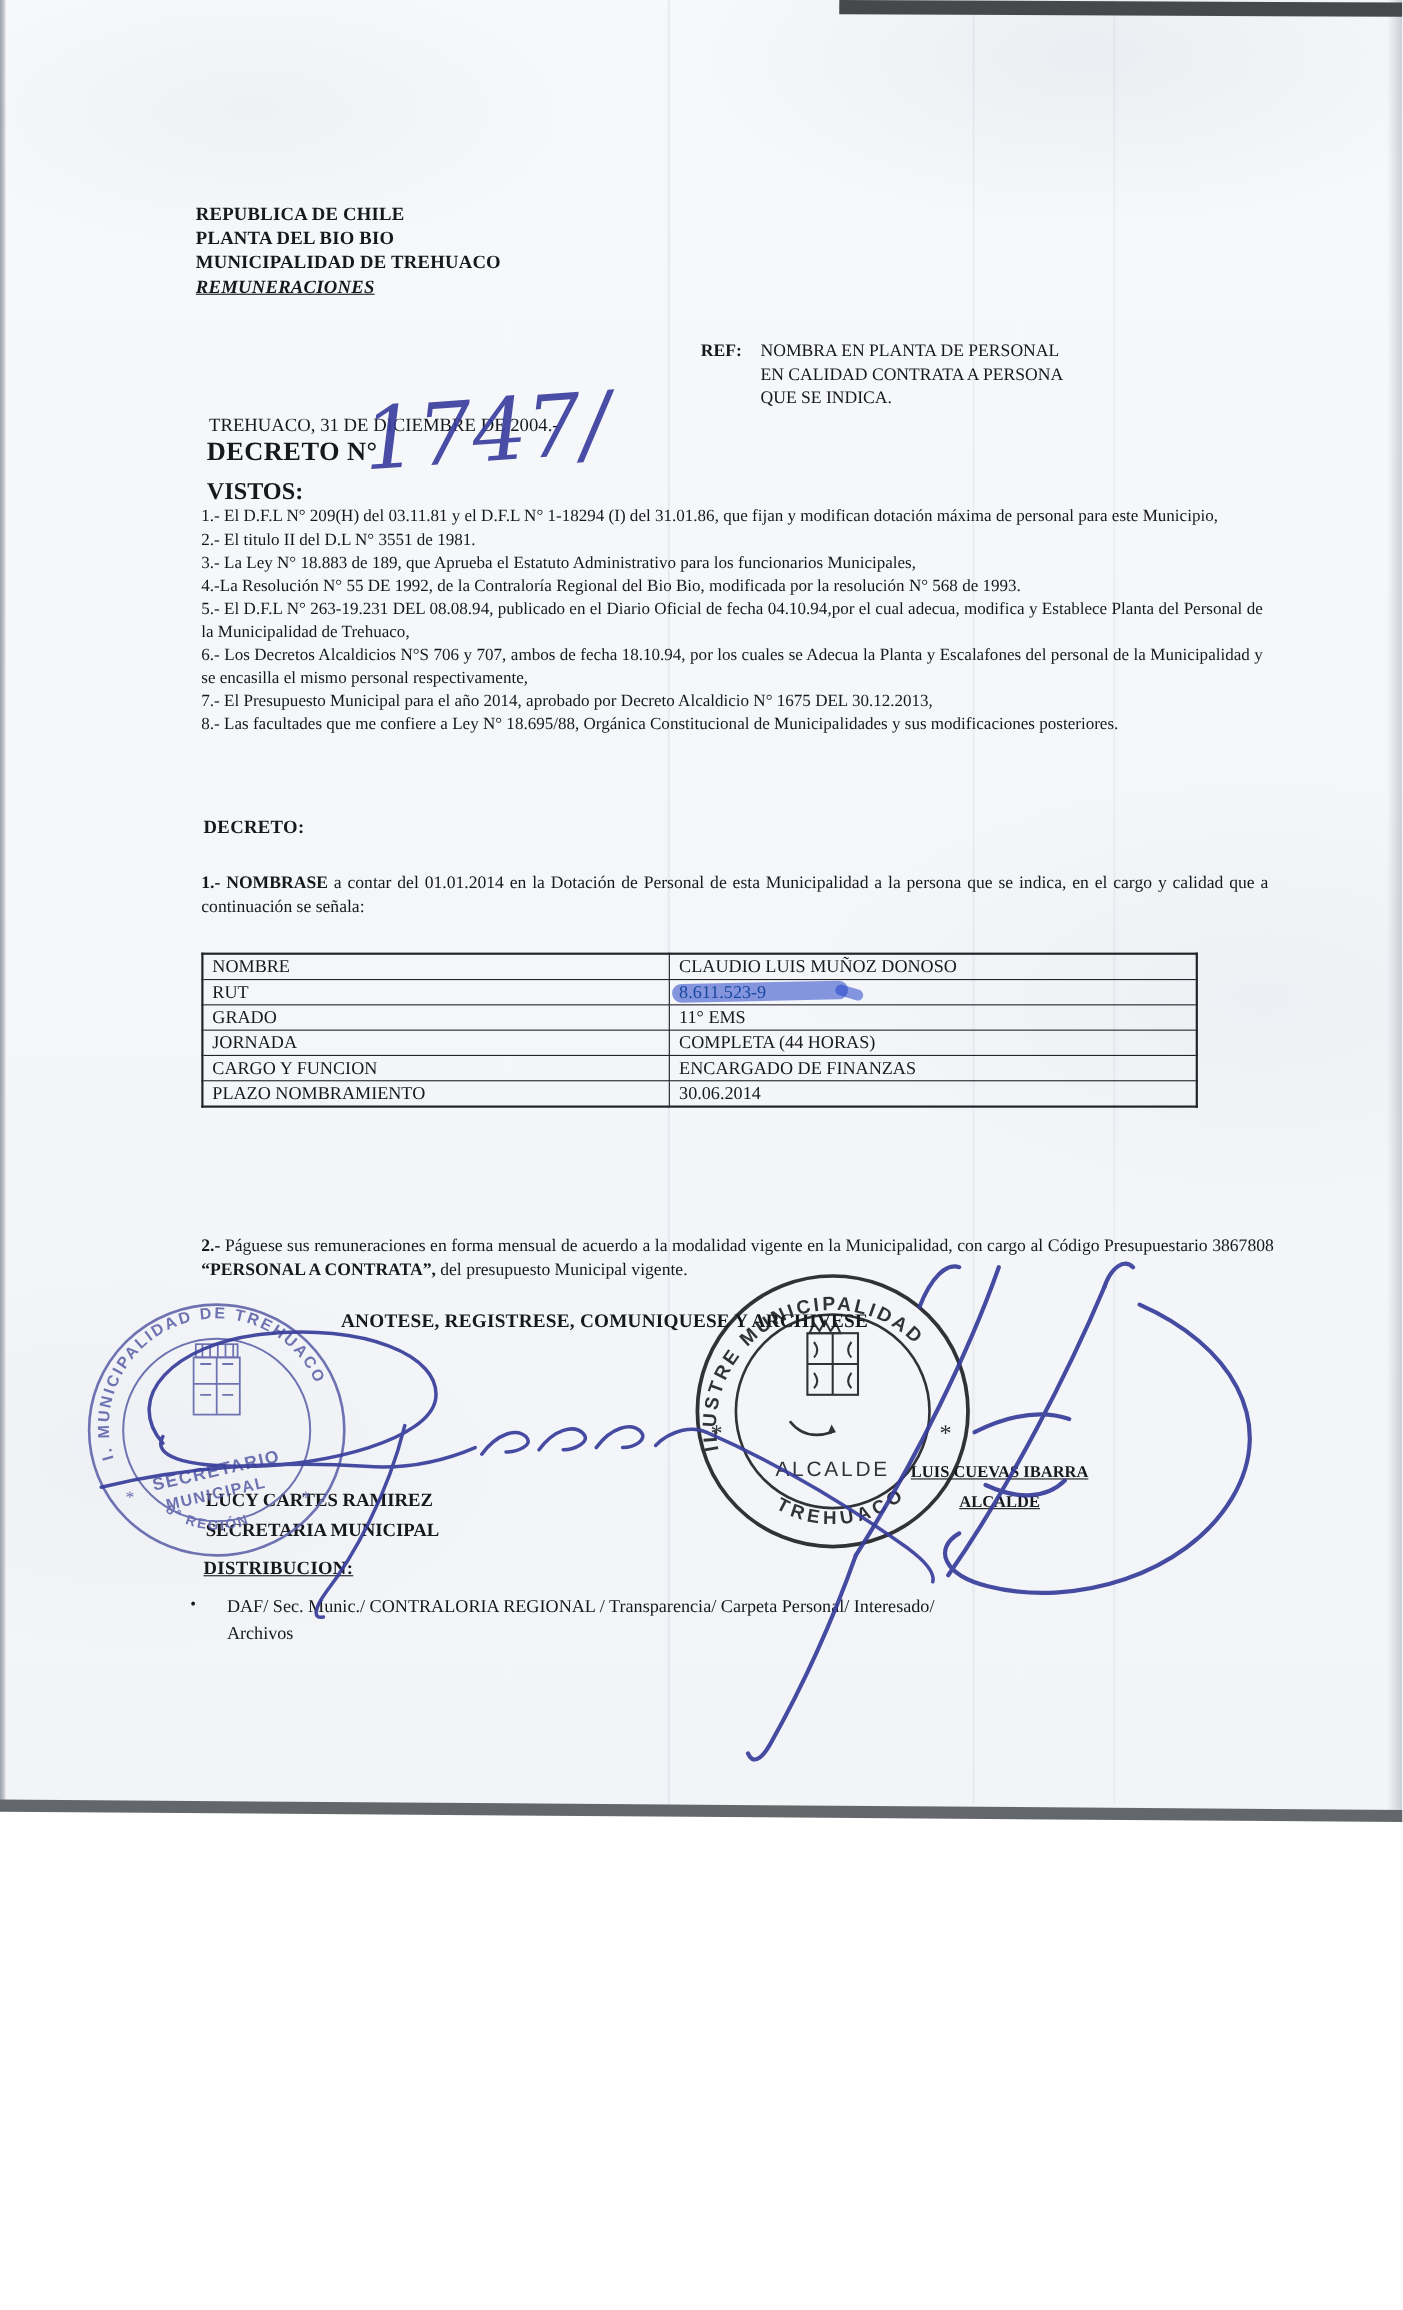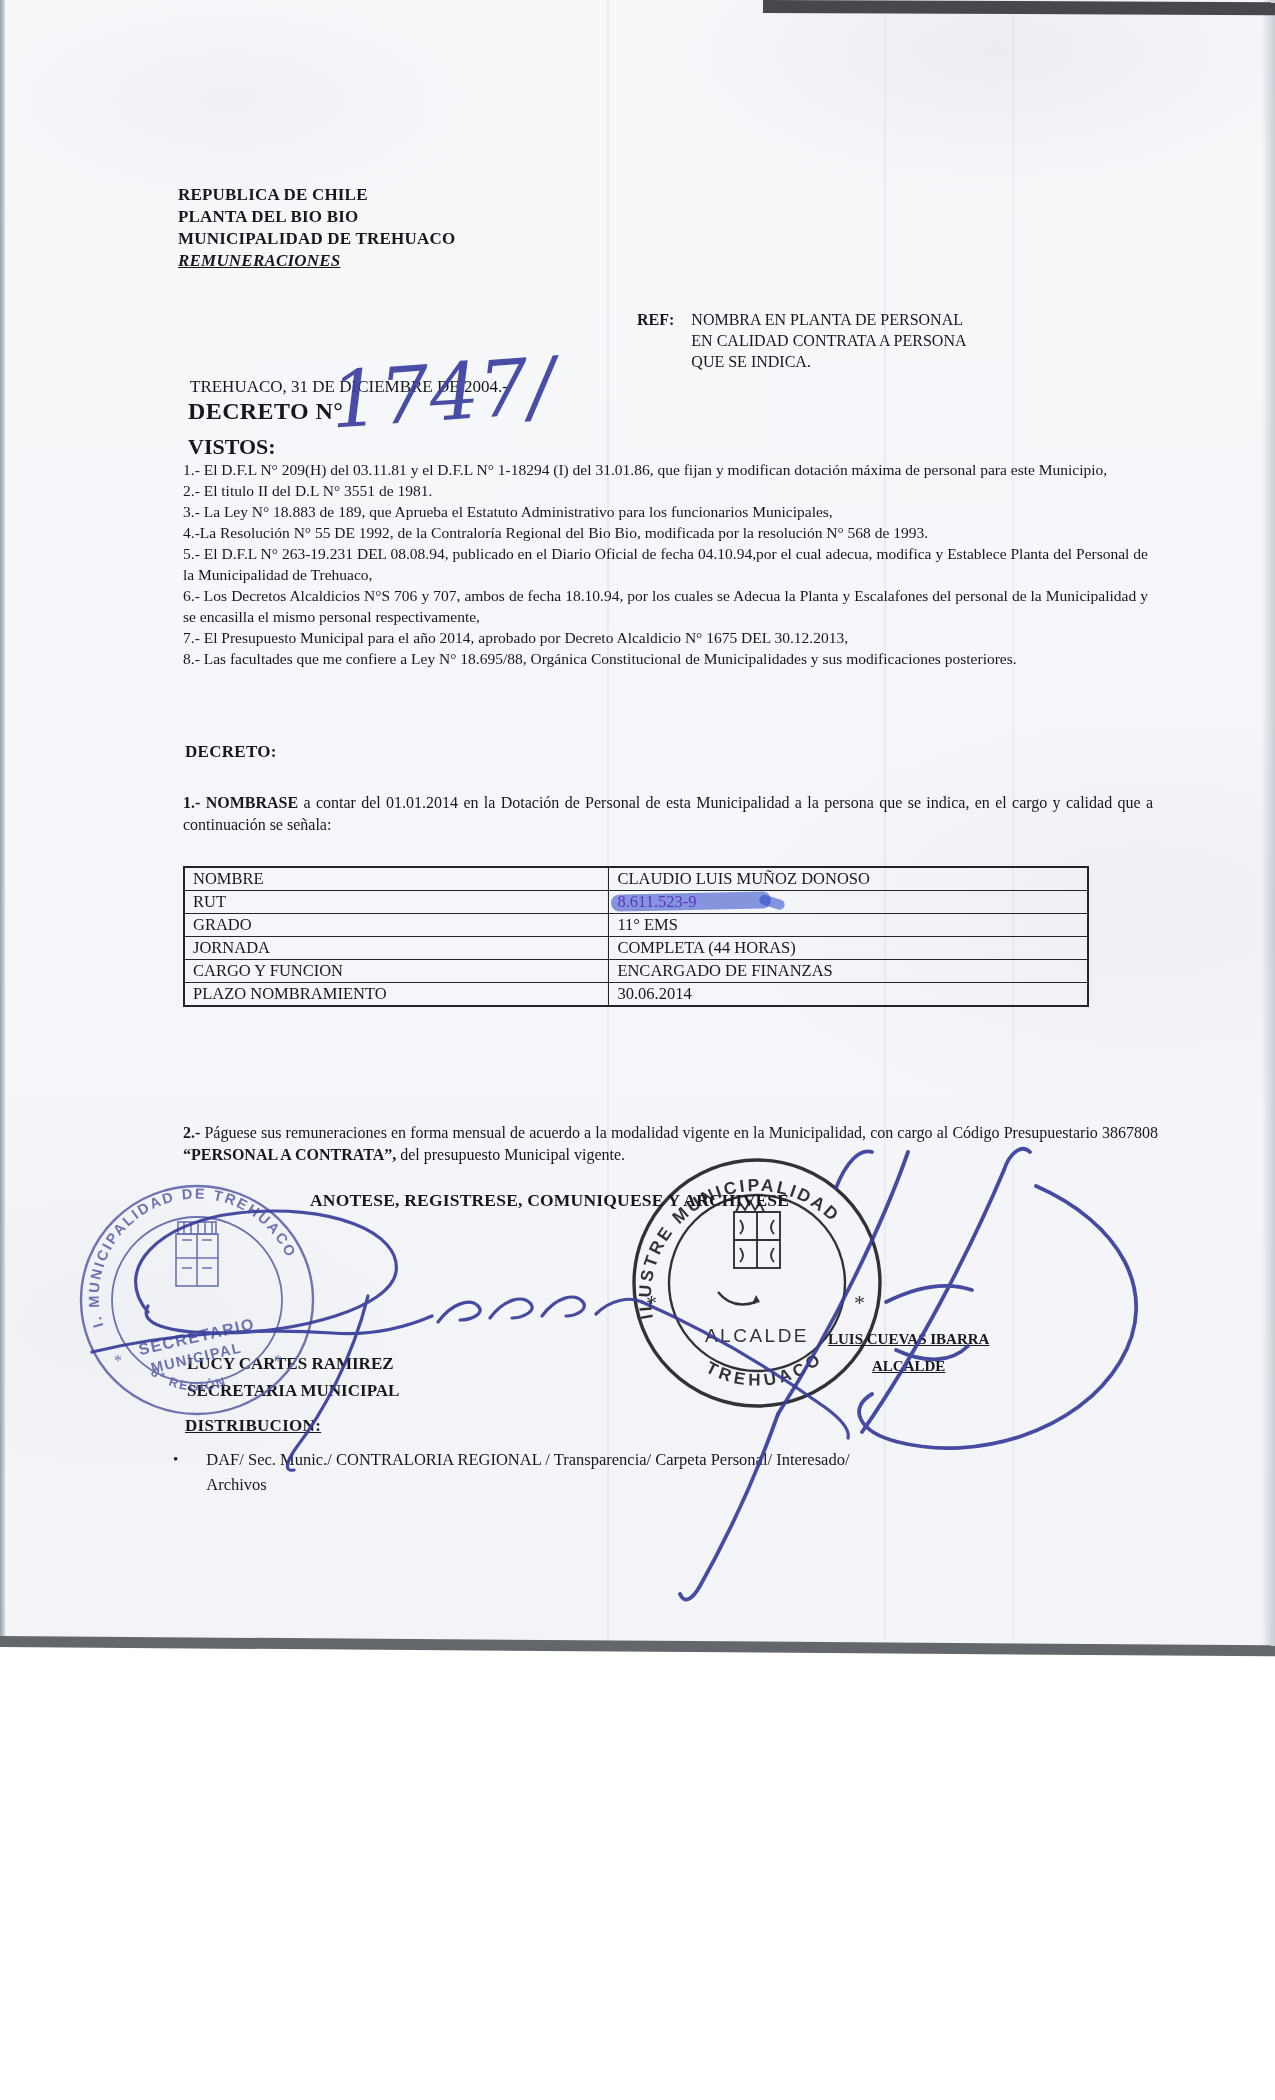--- a/index.html
+++ b/index.html
@@ -44,21 +44,21 @@
   .vistos p{margin:0;}
   
   .decreto-label{left:185px;top:742px;font-size:17px;font-weight:bold;letter-spacing:.3px;}
   .res1{left:183px;top:792px;width:970px;font-size:16px;line-height:22px;text-align:justify;}
   
   table.dtable{position:absolute;left:183px;top:866px;width:906px;border-collapse:collapse;
         font-size:16.5px;z-index:2;}
   table.dtable td{border:1.6px solid #23242a;padding:0 8px;height:22px;line-height:20px;}
   table.dtable{border:2.4px solid #23242a;}
   td.c1{width:47%;} td.c2{width:53%;}
-  .rut-wrap{position:relative;display:inline-block;color:#a21caf;}
+  .rut-wrap{position:relative;display:inline-block;color:#0c4a6e;}
   .rut-mark{position:absolute;left:-6px;top:1px;width:160px;height:17px;border-radius:9px;
         background:rgba(38,70,200,0.55);transform:rotate(-1.2deg);}
   .rut-mark:after{content:"";position:absolute;right:-14px;top:6px;width:26px;height:10px;border-radius:6px;
         background:rgba(38,70,200,0.55);transform:rotate(18deg);}
   
   .res2{left:183px;top:1122px;width:975px;font-size:16px;line-height:22px;text-align:justify;}
   
   .closing{left:310px;top:1190px;font-size:17.5px;font-weight:bold;letter-spacing:.2px;z-index:2;}
   
   .sig-left-name{left:187px;top:1350px;font-size:17px;font-weight:bold;line-height:27px;}

